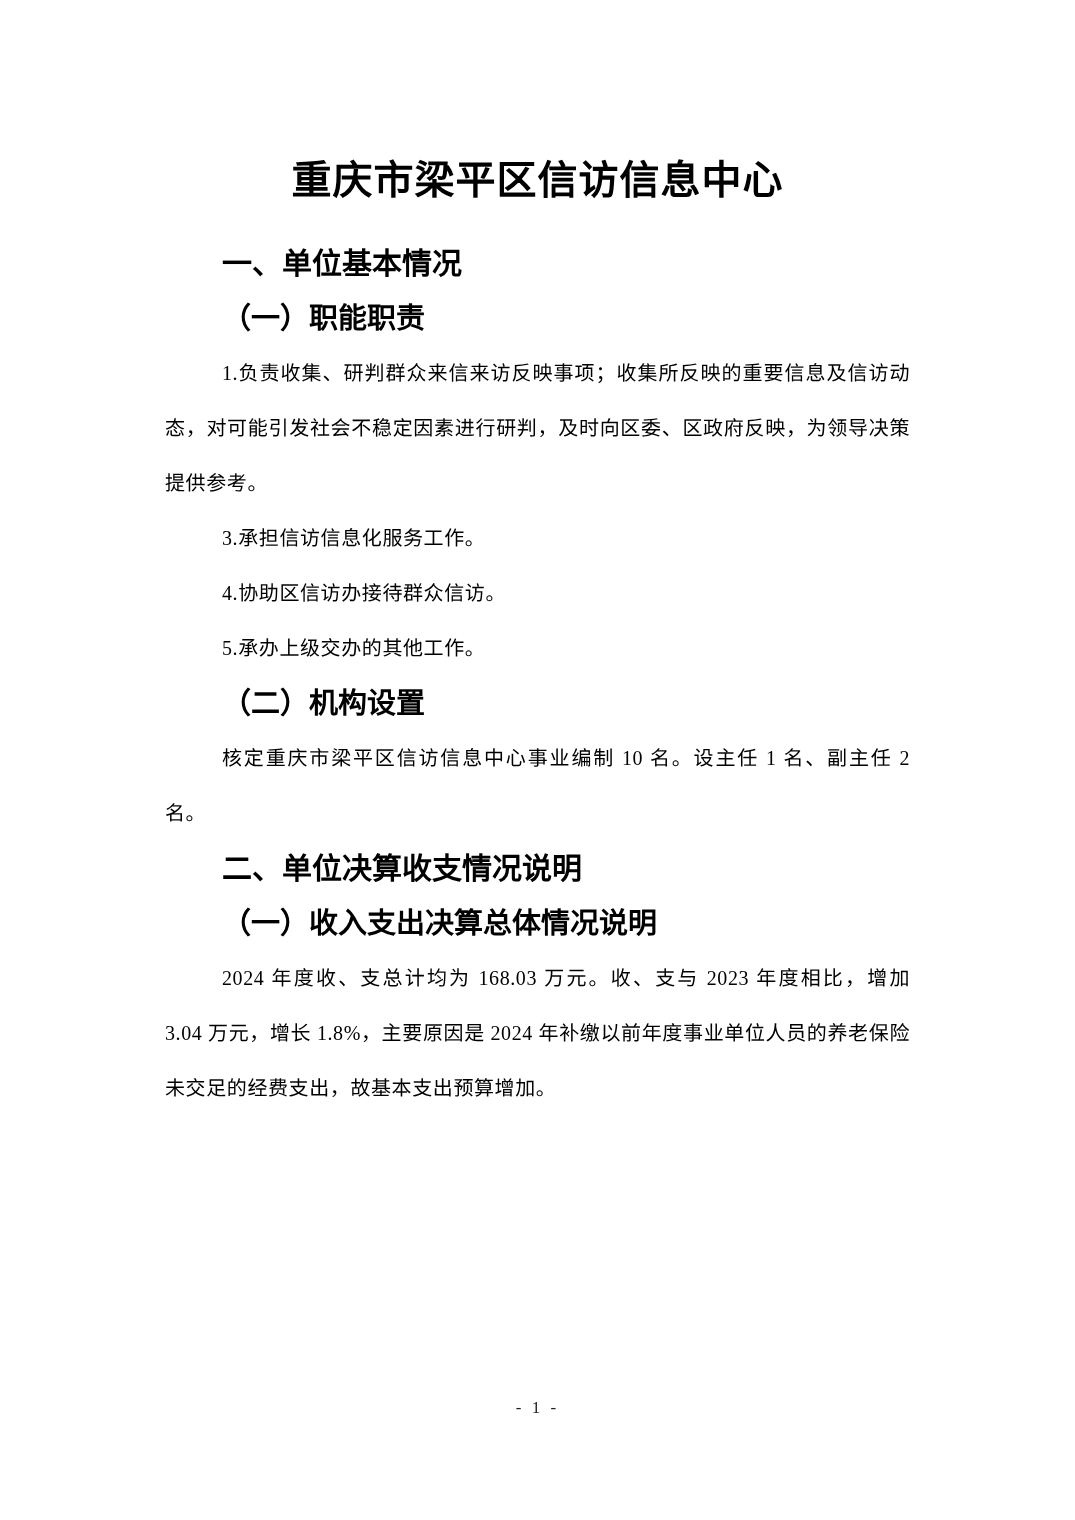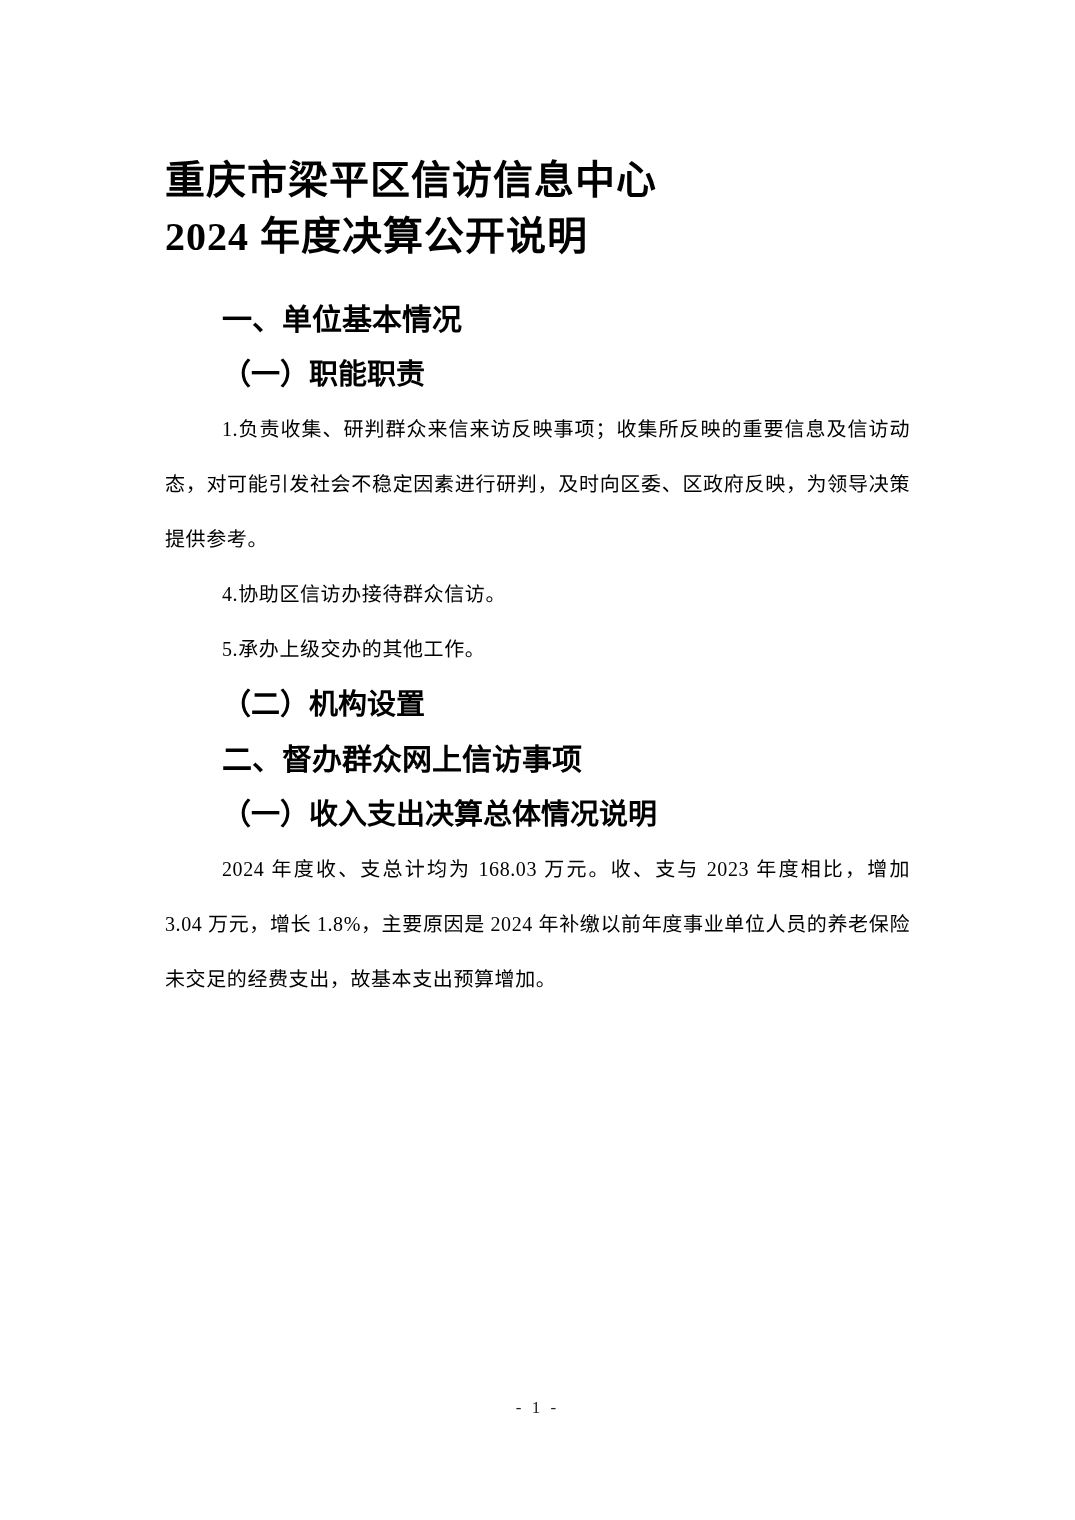--- a/index.html
+++ b/index.html
@@ -16,20 +16,21 @@
     font-family: "Liberation Serif", "DejaVu Serif", serif;
     overflow: hidden;
   }
   .content {
     position: absolute;
     top: 126px;
     left: 165px;
     width: 745px;
   }
   .doc-title {
+    text-align: center;
     font-weight: 700;
     font-size: 40px;
     line-height: 56px;
     letter-spacing: 1px;
   }
   .title-line {
     display: block;
   }
   .h-section {
     font-family: Liberation Sans, sans-serif;
@@ -71,35 +72,36 @@
   }
 </style>
 </head>
 <body>
 
 <div class="page">
   <div class="content">
 
     <h1 class="doc-title">
       <span class="title-line">重庆市梁平区信访信息中心</span>
-      <span class="title-line">2024 年度决算公开说明</span>
     </h1>
 
     <h2 class="h-section">一、单位基本情况</h2>
 
     <h3 class="h-sub">（一）职能职责</h3>
 
     <p class="para">1.负责收集、研判群众来信来访反映事项；收集所反映的重要信息及信访动态，对可能引发社会不稳定因素进行研判，及时向区委、区政府反映，为领导决策提供参考。</p>
+    <p class="para">3.承担信访信息化服务工作。</p>
     <p class="para">4.协助区信访办接待群众信访。</p>
     <p class="para">5.承办上级交办的其他工作。</p>
 
     <h3 class="h-sub">（二）机构设置</h3>
 
+    <p class="para">核定重庆市梁平区信访信息中心事业编制 10 名。设主任 1 名、副主任 2 名。</p>
 
-    <h2 class="h-section">二、督办群众网上信访事项</h2>
+    <h2 class="h-section">二、单位决算收支情况说明</h2>
 
     <h3 class="h-sub">（一）收入支出决算总体情况说明</h3>
 
     <p class="para">2024 年度收、支总计均为 168.03 万元。收、支与 2023 年度相比，增加 3.04 万元，增长 1.8%，主要原因是 2024 年补缴以前年度事业单位人员的养老保险未交足的经费支出，故基本支出预算增加。</p>
 
 
   </div>
 
   <div class="page-footer">- 1 -</div>
 </div>

